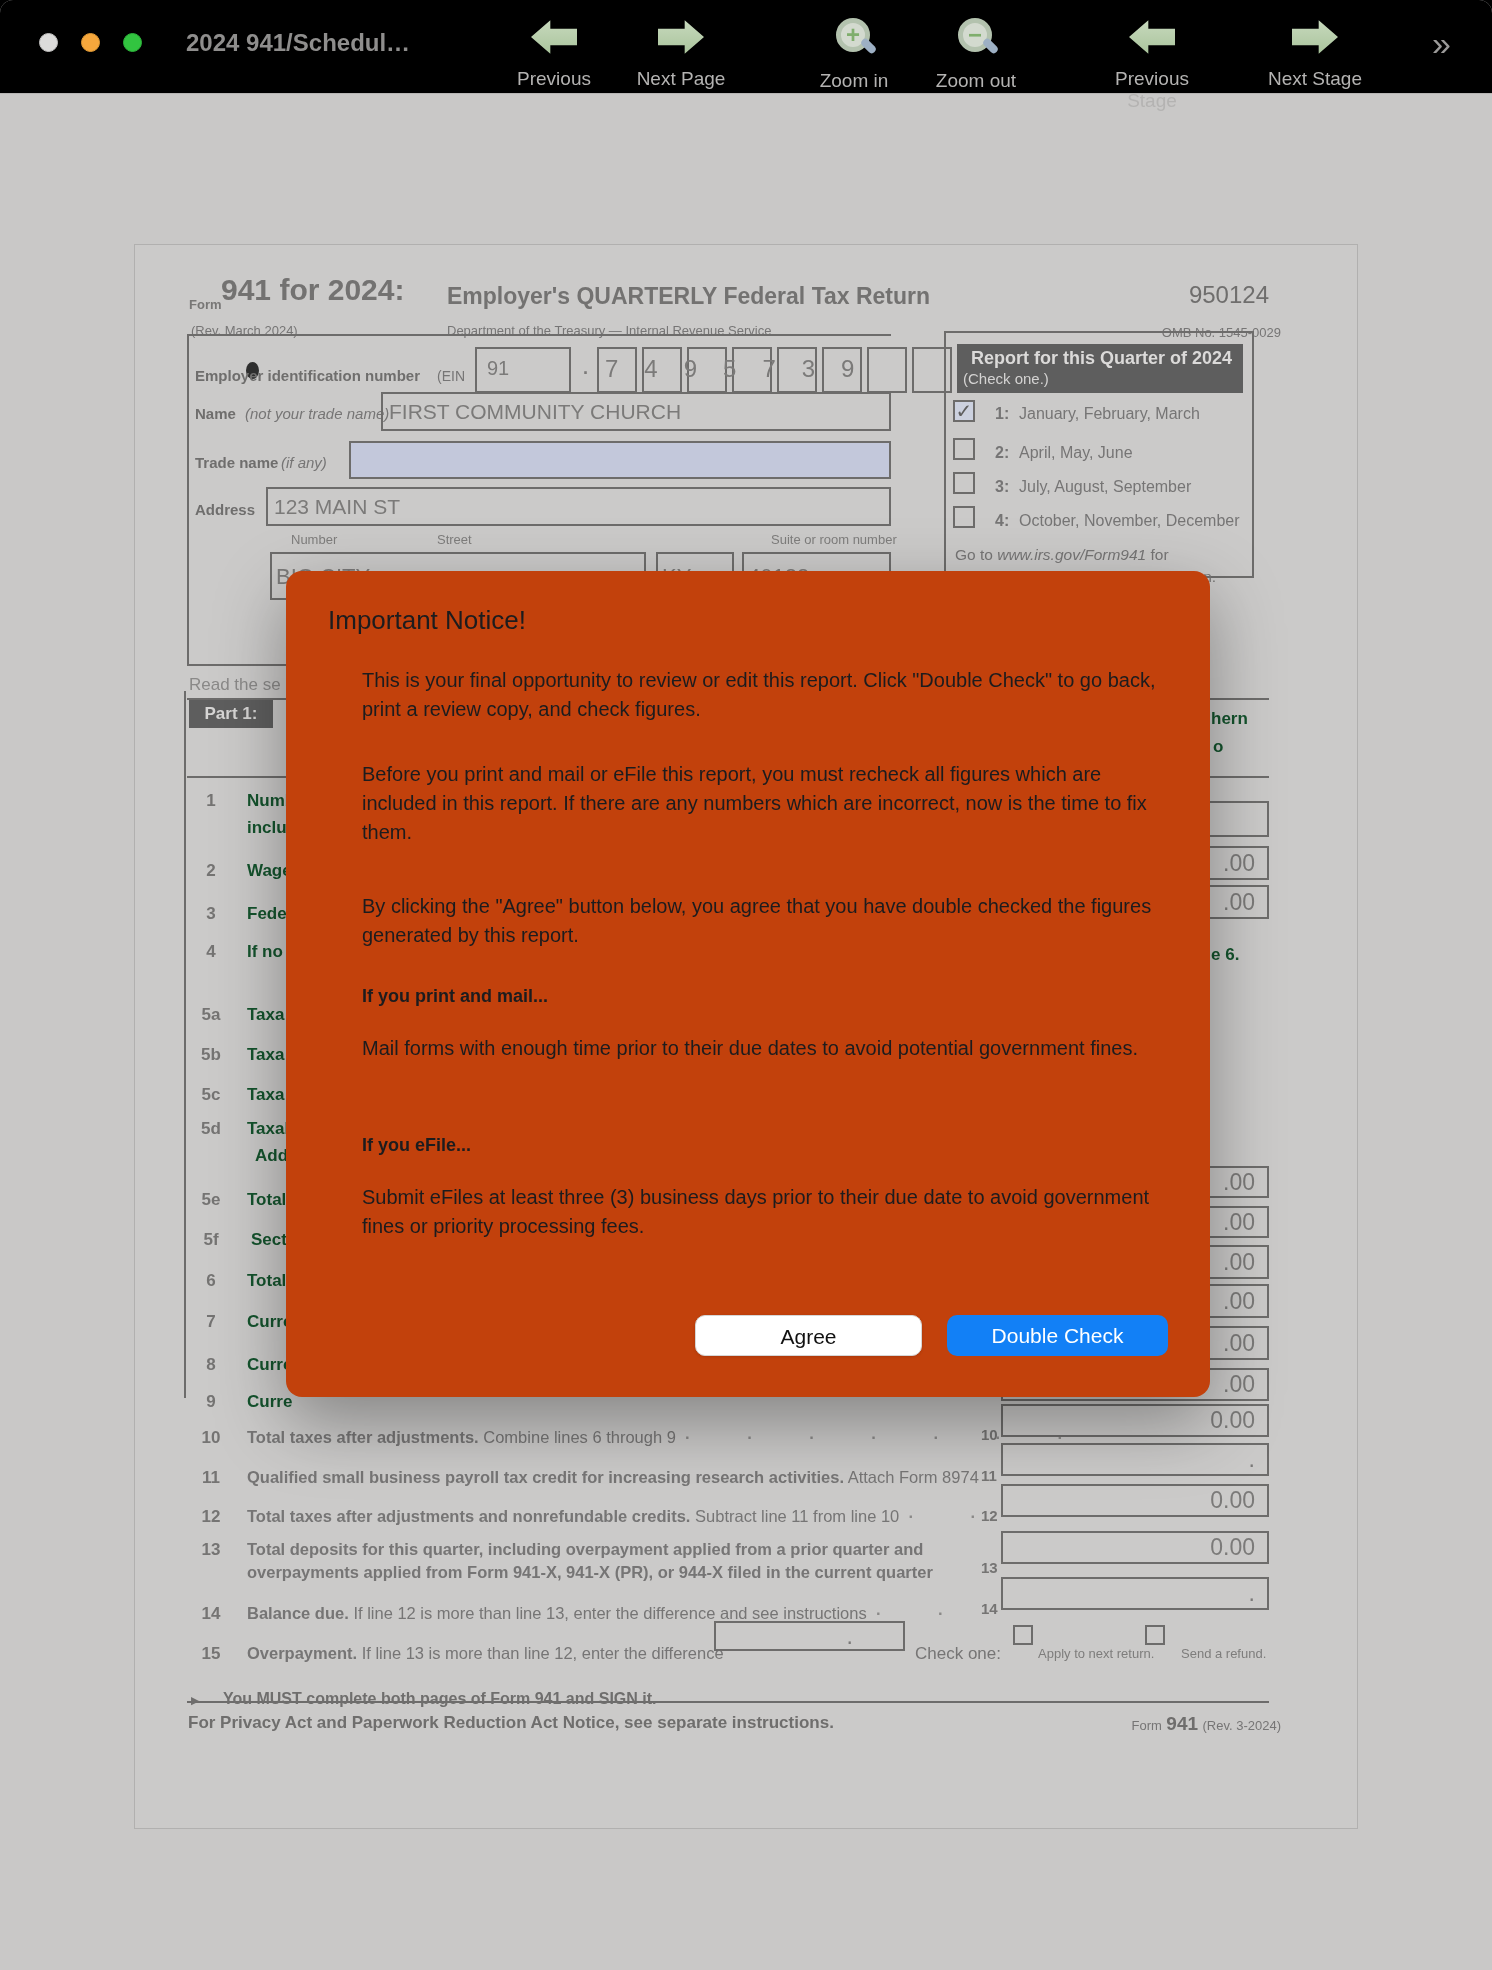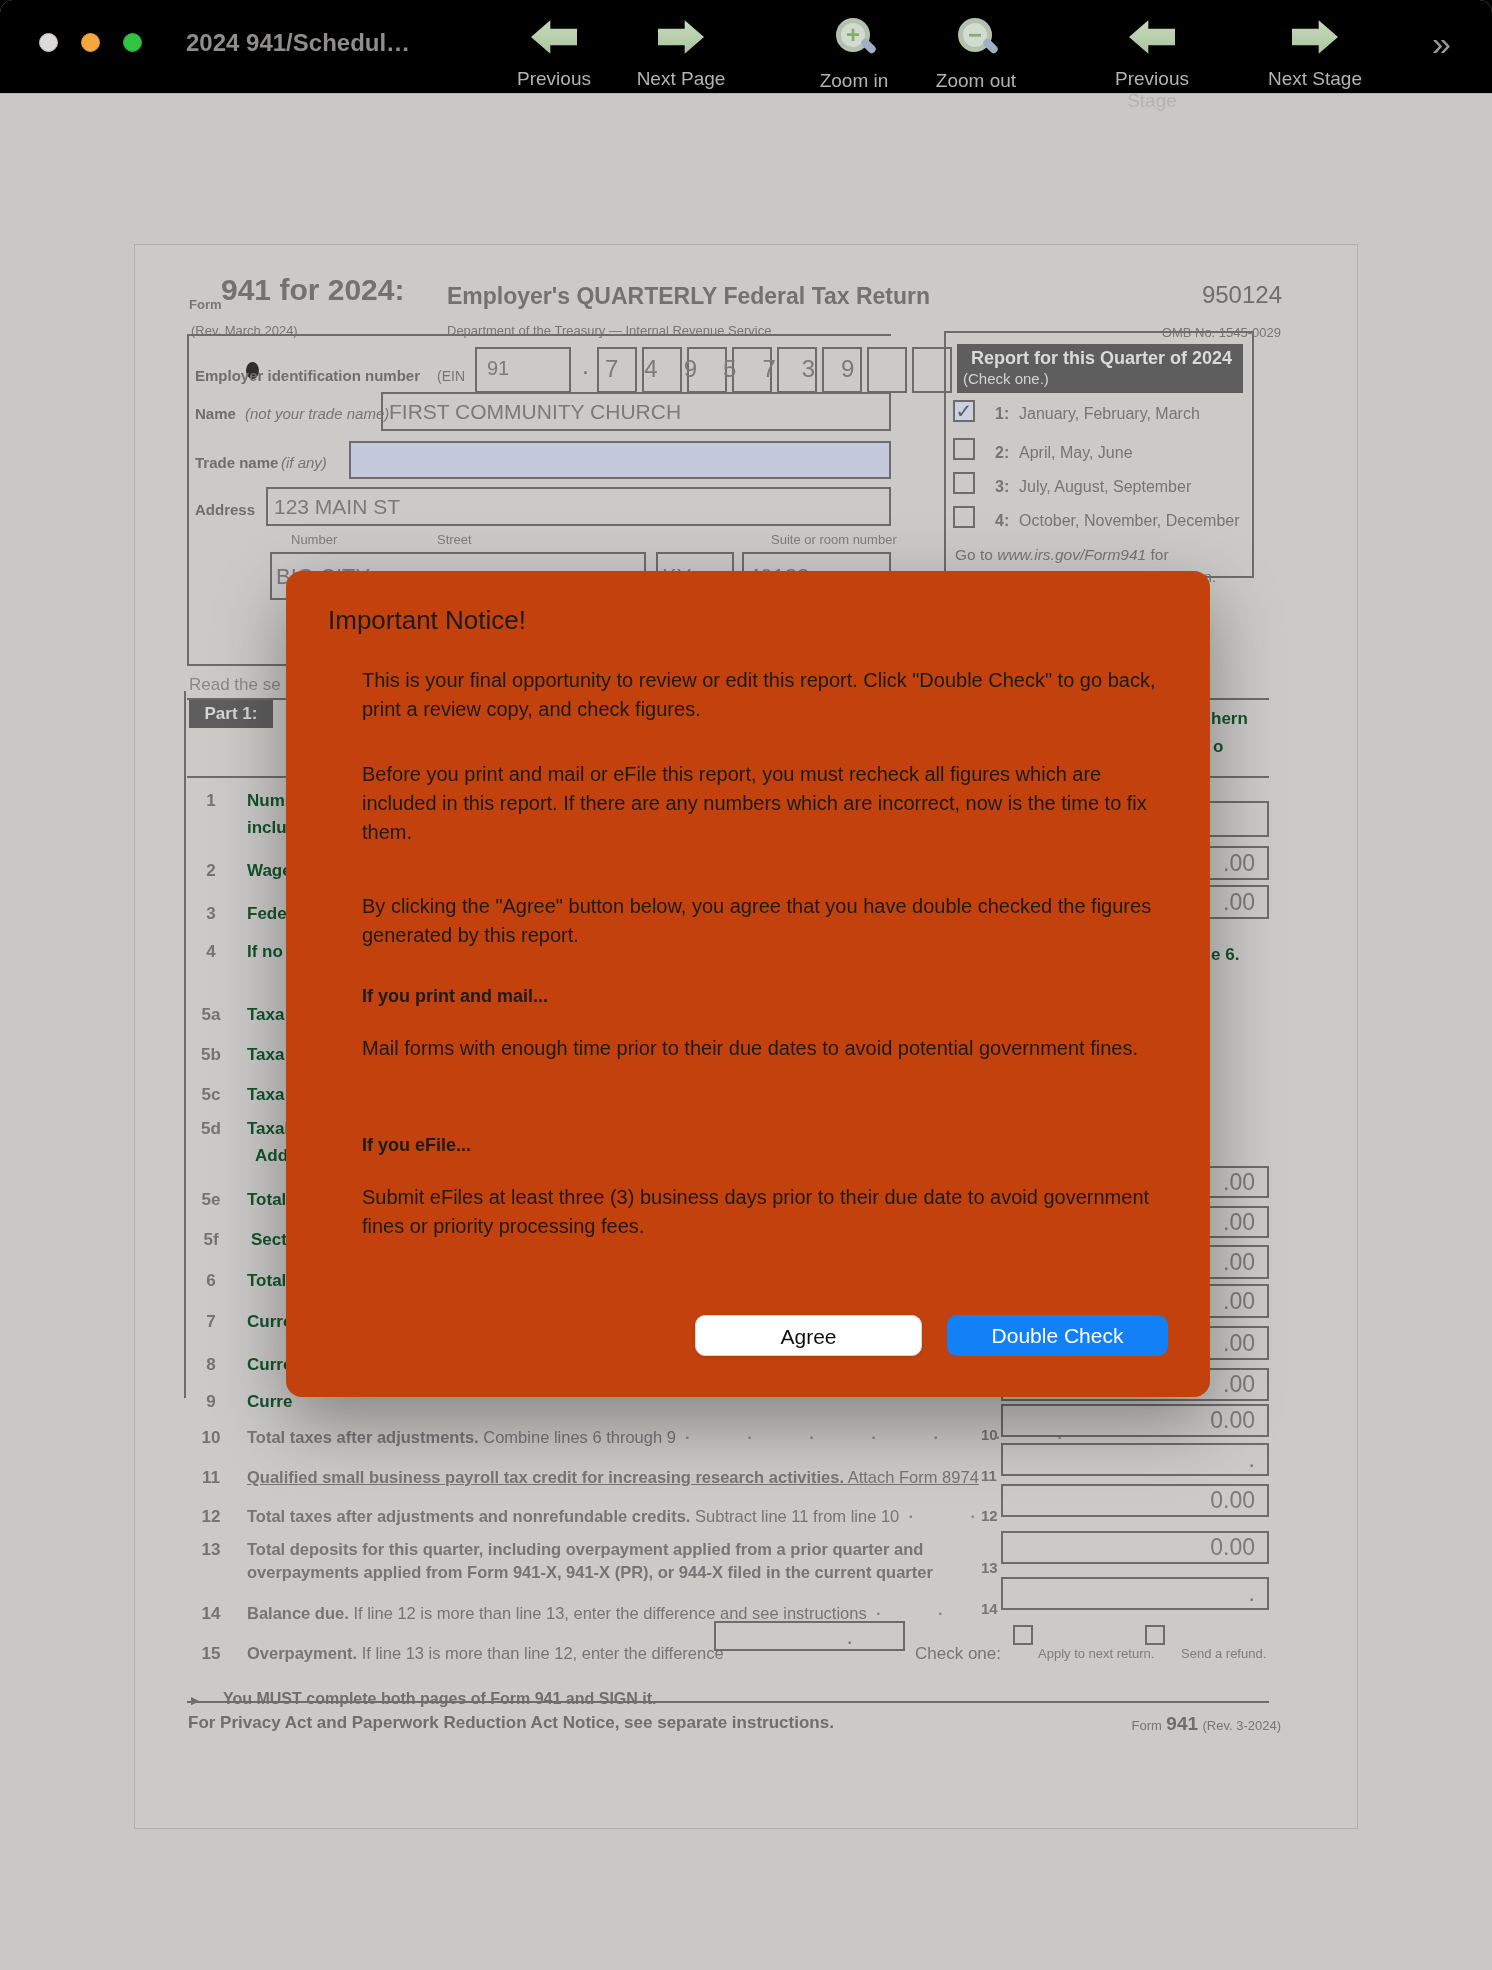--- a/index.html
+++ b/index.html
@@ -92,21 +92,21 @@
     <span id="chevrons" style="left:1432px;">»</span>
   </div>
 
   <div id="page">
 
     <span class="abs" style="left:54px;top:52px;font-size:13px;font-weight:bold;color:#787776;">Form</span>
     <span class="abs b" style="left:86px;top:28px;font-size:30px;color:#737271;">941 for 2024:</span>
     <span class="abs b" style="left:312px;top:38px;font-size:23px;color:#737271;">Employer's QUARTERLY Federal Tax Return</span>
     <span class="abs" style="left:56px;top:78px;font-size:13px;">(Rev. March 2024)</span>
     <span class="abs" style="left:312px;top:78px;font-size:13px;">Department of the Treasury — Internal Revenue Service</span>
-    <span class="abs" style="right:75px;top:36px;font-size:24px;color:#6f6e6d;">950124</span>
+    <span class="abs" style="right:88px;top:36px;font-size:24px;color:#6f6e6d;">950124</span>
     <span class="abs" style="right:76px;top:80px;font-size:13px;">OMB No. 1545-0029</span>
 
     <div class="box" style="left:52px;top:89px;width:704px;height:332px;border-right:none;"></div>
 
     <span class="abs" style="left:111px;top:117px;width:13px;height:17px;border-radius:50%;background:#2e2e2e;"></span>
     <span class="abs b" style="left:60px;top:122px;font-size:15px;color:#6f6e6d;">Employer identification number</span>
     <span class="abs" style="left:302px;top:123px;font-size:14px;">(EIN</span>
     <div class="box" style="left:340px;top:102px;width:96px;height:46px;">
       <span style="display:block;font-size:20px;color:#7b7a79;padding:8px 0 0 10px;">91</span>
     </div>
@@ -225,21 +225,21 @@
     <div class="box amt" style="left:866px;top:1039px;width:268px;height:34px;line-height:30px;"><span>.00</span></div>
     <div class="box amt" style="left:866px;top:1081px;width:268px;height:34px;line-height:30px;"><span>.00</span></div>
     <div class="box amt" style="left:866px;top:1123px;width:268px;height:33px;line-height:29px;"><span>.00</span></div>
 
     <span class="abs rownum" style="left:56px;top:1183px;">10</span>
     <span class="abs botlabel" style="left:112px;top:1183px;"><span class="b">Total taxes after adjustments.</span><span> Combine lines 6 through 9</span>&nbsp;&nbsp;<span class="dots">· · · · · · ·</span></span>
     <span class="abs smallnum" style="left:846px;top:1181px;">10</span>
     <div class="box amt" style="left:866px;top:1159px;width:268px;height:33px;line-height:29px;"><span>0.00</span></div>
 
     <span class="abs rownum" style="left:56px;top:1223px;">11</span>
-    <span class="abs botlabel" style="left:112px;top:1223px;text-decoration:underline;"><span class="b">Qualified small business payroll tax credit for increasing research activities.</span><span> Attach Form 8974</span></span>
+    <span class="abs botlabel" style="left:112px;top:1223px;"><span class="b">Qualified small business payroll tax credit for increasing research activities.</span><span> Attach Form 8974</span></span>
     <span class="abs smallnum" style="left:846px;top:1222px;">11</span>
     <div class="box amt" style="left:866px;top:1198px;width:268px;height:33px;line-height:29px;"><span>.</span></div>
 
     <span class="abs rownum" style="left:56px;top:1262px;">12</span>
     <span class="abs botlabel" style="left:112px;top:1262px;"><span class="b">Total taxes after adjustments and nonrefundable credits.</span><span> Subtract line 11 from line 10</span>&nbsp;&nbsp;<span class="dots">· ·</span></span>
     <span class="abs smallnum" style="left:846px;top:1262px;">12</span>
     <div class="box amt" style="left:866px;top:1239px;width:268px;height:33px;line-height:29px;"><span>0.00</span></div>
 
     <span class="abs rownum" style="left:56px;top:1295px;">13</span>
     <span class="abs botlabel b" style="left:112px;top:1295px;">Total deposits for this quarter, including overpayment applied from a prior quarter and</span>

